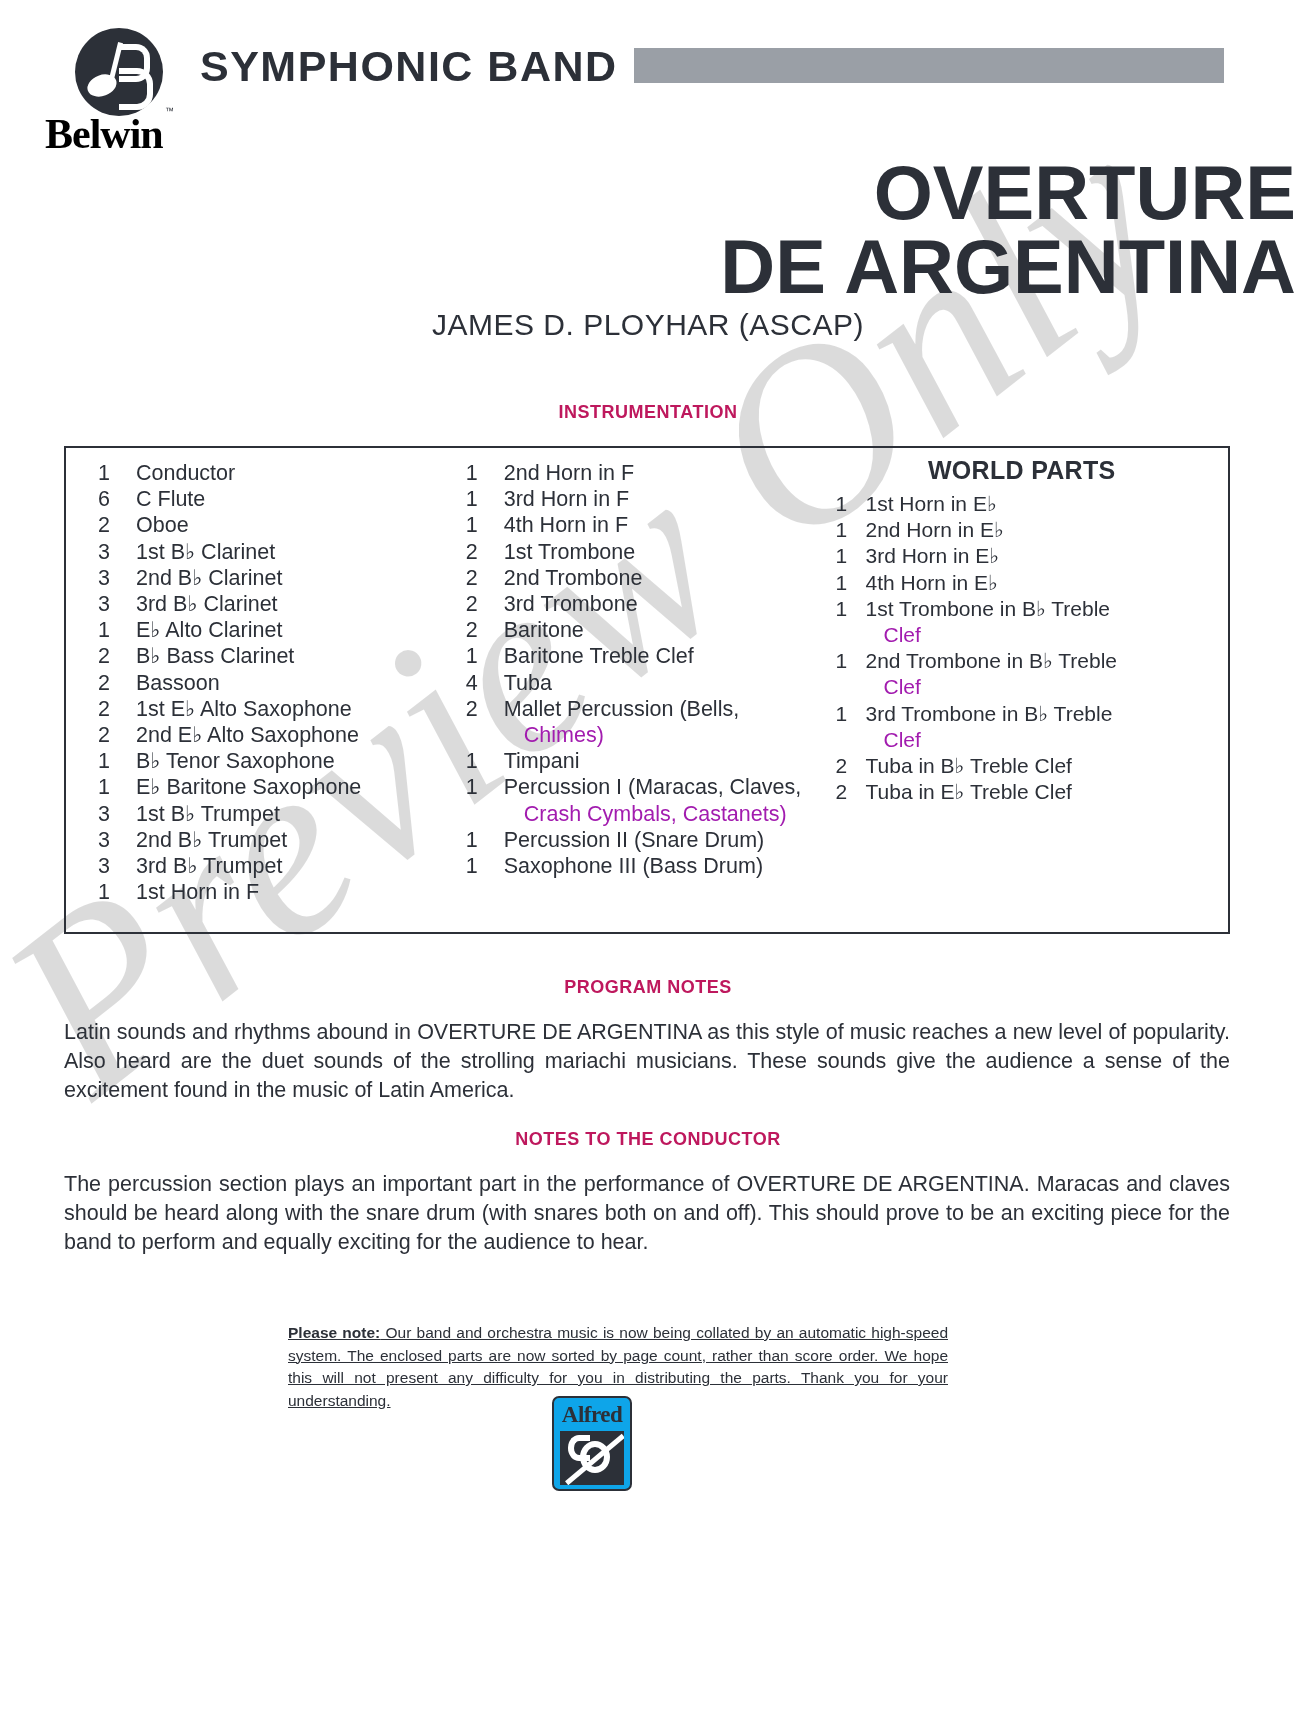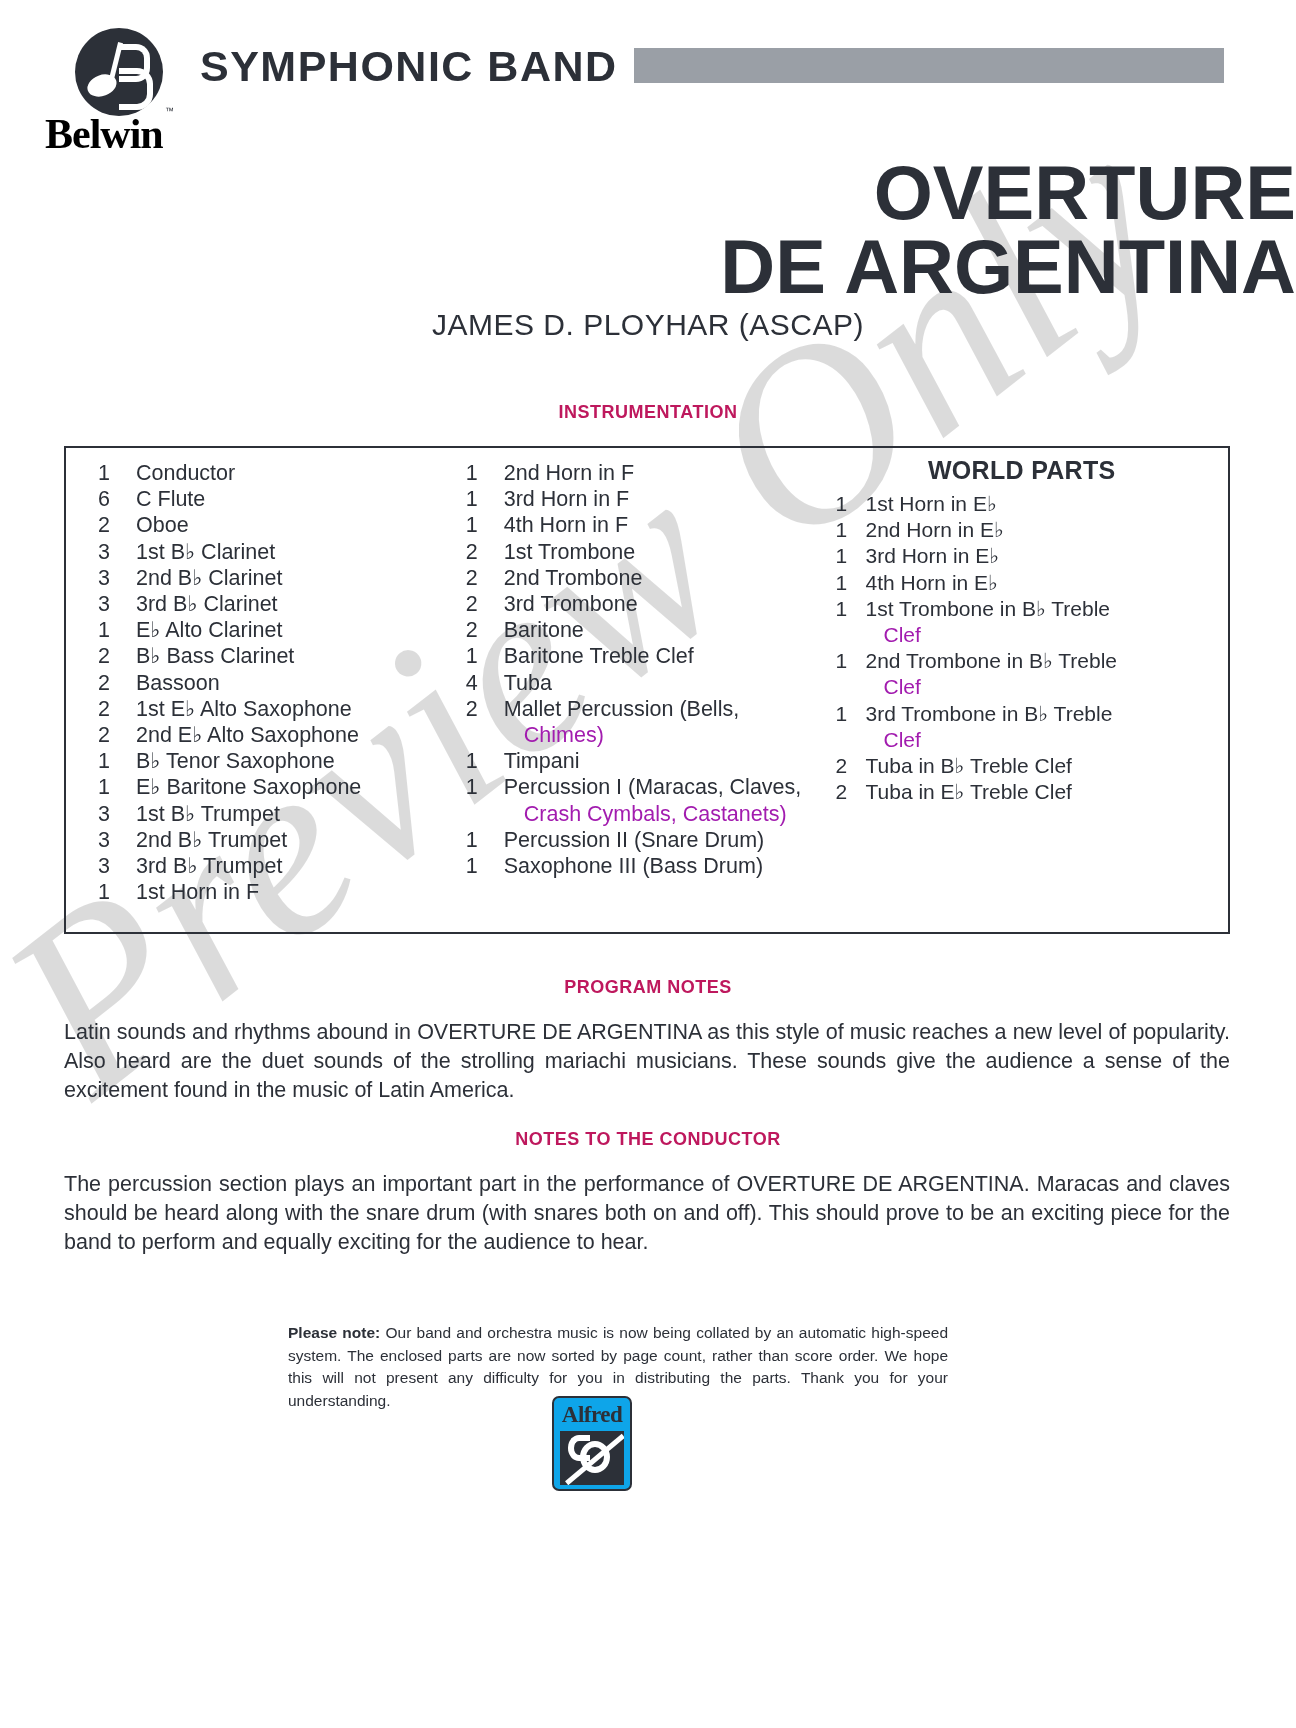--- a/index.html
+++ b/index.html
@@ -265,20 +265,21 @@
   .please-note {
     position: absolute;
     left: 288px;
     top: 1322px;
     width: 660px;
     font-size: 15.5px;
     line-height: 22.5px;
     text-align: justify;
     color: #2c3038;
     z-index: 6;
+    text-decoration: underline;
   }
   .please-note b { font-weight: bold; }
 
   
   .alfred-logo {
     position: absolute;
     left: 552px;
     top: 1396px;
     width: 80px;
     height: 95px;

